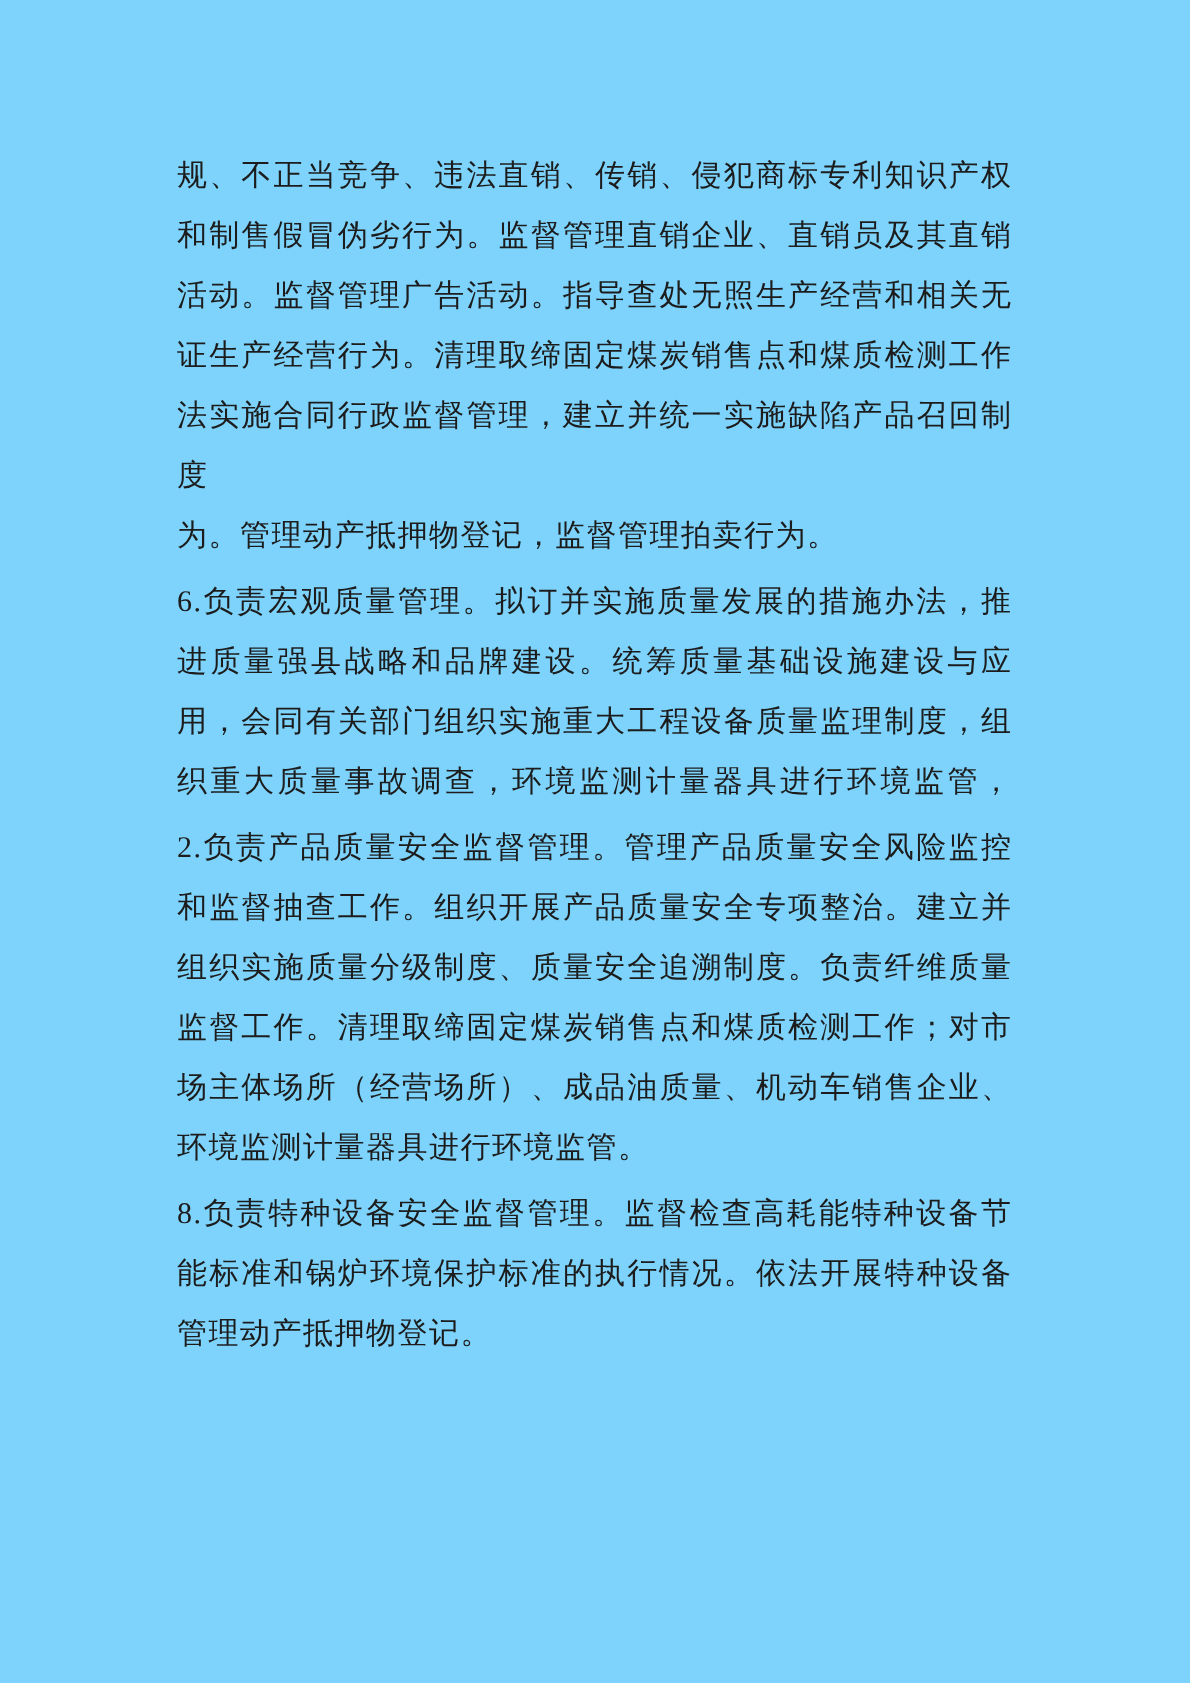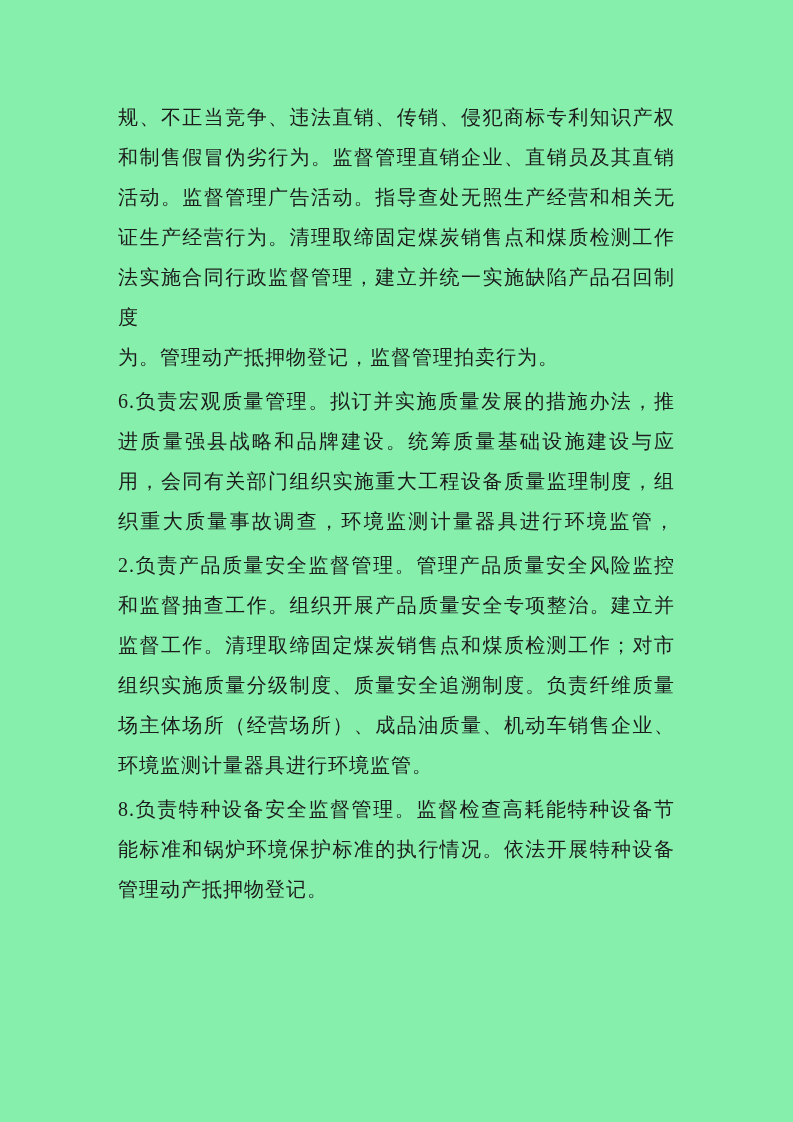--- a/index.html
+++ b/index.html
@@ -5,21 +5,21 @@
   html, body {
     margin: 0;
     padding: 0;
     background: #ffffff;
   }
   .page {
     position: relative;
     box-sizing: border-box;
     width: 793px;
     height: 1122px;
-    background: #86efac;
+    background: #7dd3fc;
     padding: 97px 118px 0 118px;
     overflow: hidden;
   }
   .doc-body {
     font-family: "Liberation Serif", "DejaVu Serif", serif;
     font-size: 20px;
     line-height: 40px;
     color: #1c1c1c;
   }
   .paragraph {
@@ -52,22 +52,22 @@
       </div>
       <div class="paragraph">
         <div class="line">6.负责宏观质量管理。拟订并实施质量发展的措施办法，推</div>
         <div class="line">进质量强县战略和品牌建设。统筹质量基础设施建设与应</div>
         <div class="line">用，会同有关部门组织实施重大工程设备质量监理制度，组</div>
         <div class="line">织重大质量事故调查，环境监测计量器具进行环境监管，</div>
       </div>
       <div class="paragraph">
         <div class="line">2.负责产品质量安全监督管理。管理产品质量安全风险监控</div>
         <div class="line">和监督抽查工作。组织开展产品质量安全专项整治。建立并</div>
+        <div class="line">组织实施质量分级制度、质量安全追溯制度。负责纤维质量</div>
         <div class="line">监督工作。清理取缔固定煤炭销售点和煤质检测工作；对市</div>
-        <div class="line">组织实施质量分级制度、质量安全追溯制度。负责纤维质量</div>
         <div class="line">场主体场所（经营场所）、成品油质量、机动车销售企业、</div>
         <div class="line para-end">环境监测计量器具进行环境监管。</div>
       </div>
       <div class="paragraph">
         <div class="line">8.负责特种设备安全监督管理。监督检查高耗能特种设备节</div>
         <div class="line">能标准和锅炉环境保护标准的执行情况。依法开展特种设备</div>
         <div class="line para-end">管理动产抵押物登记。</div>
       </div>
     </div>
 </div>

